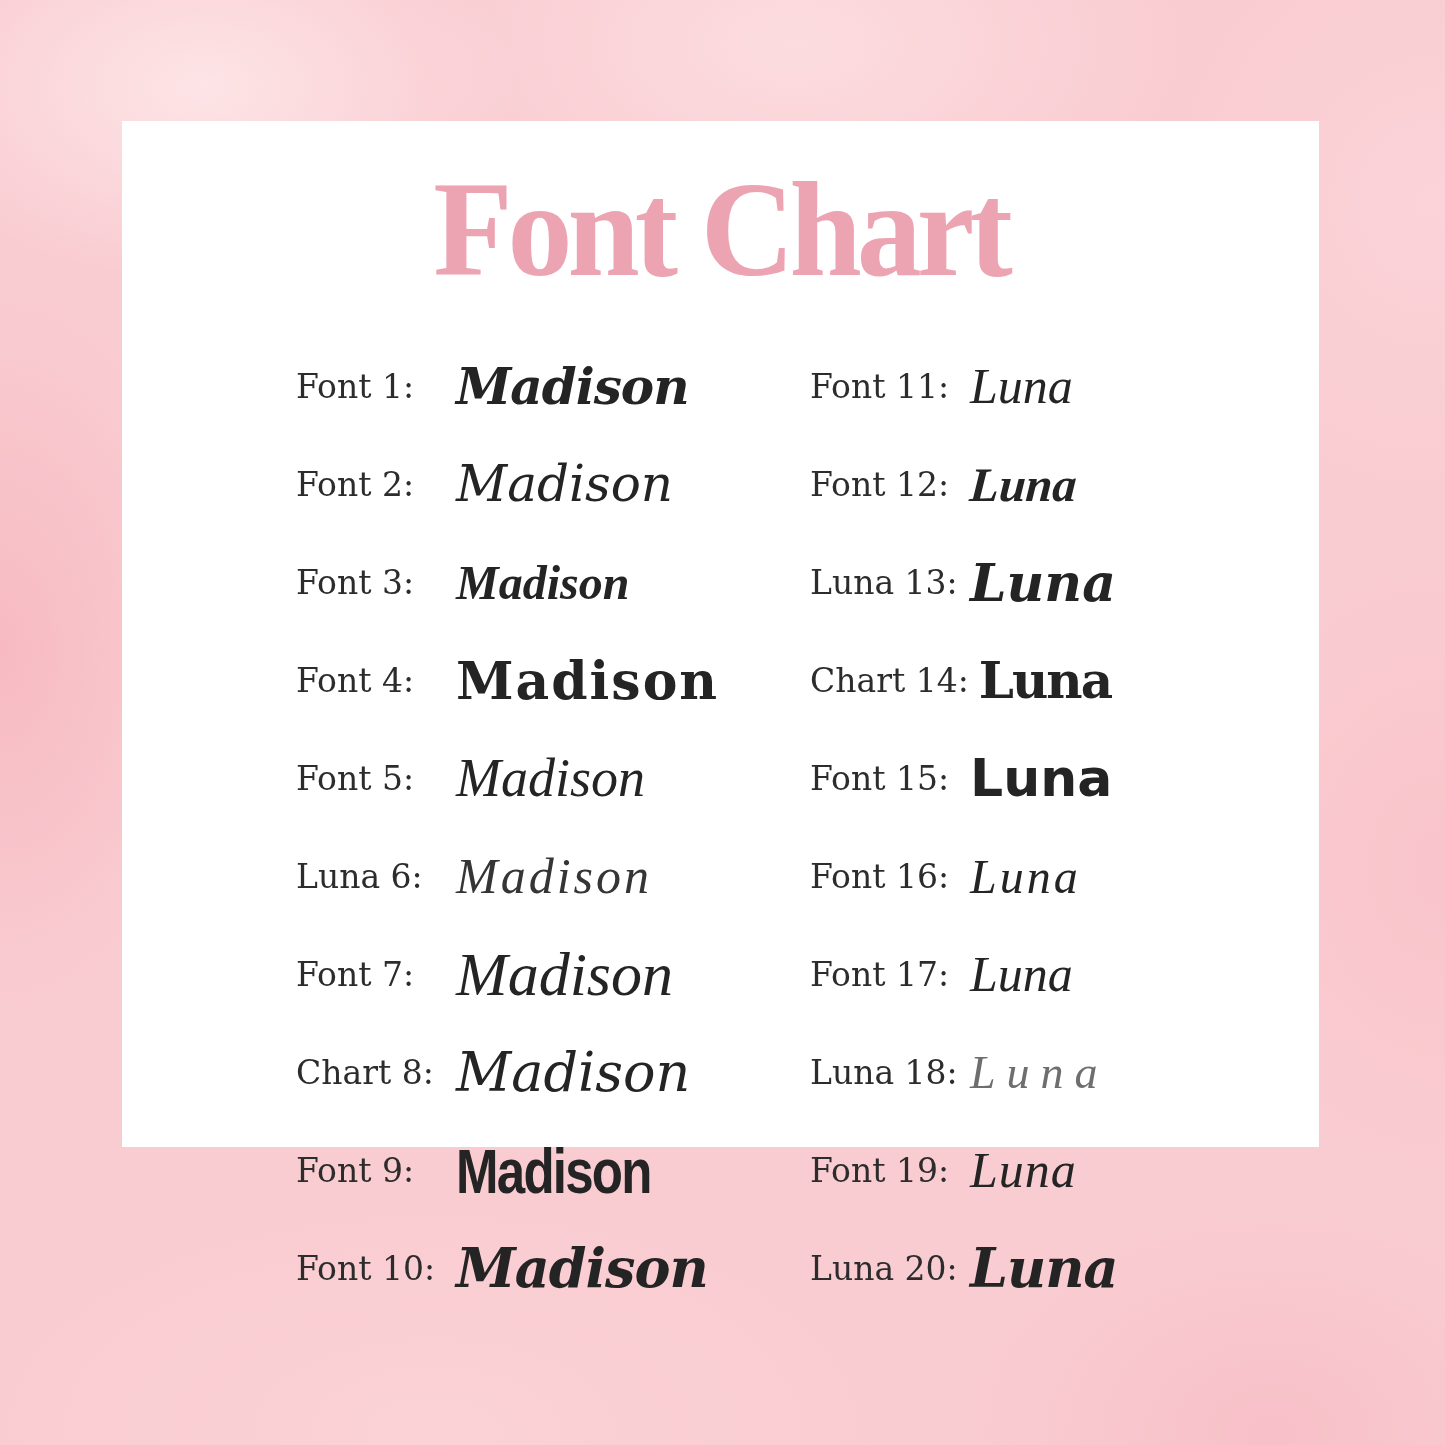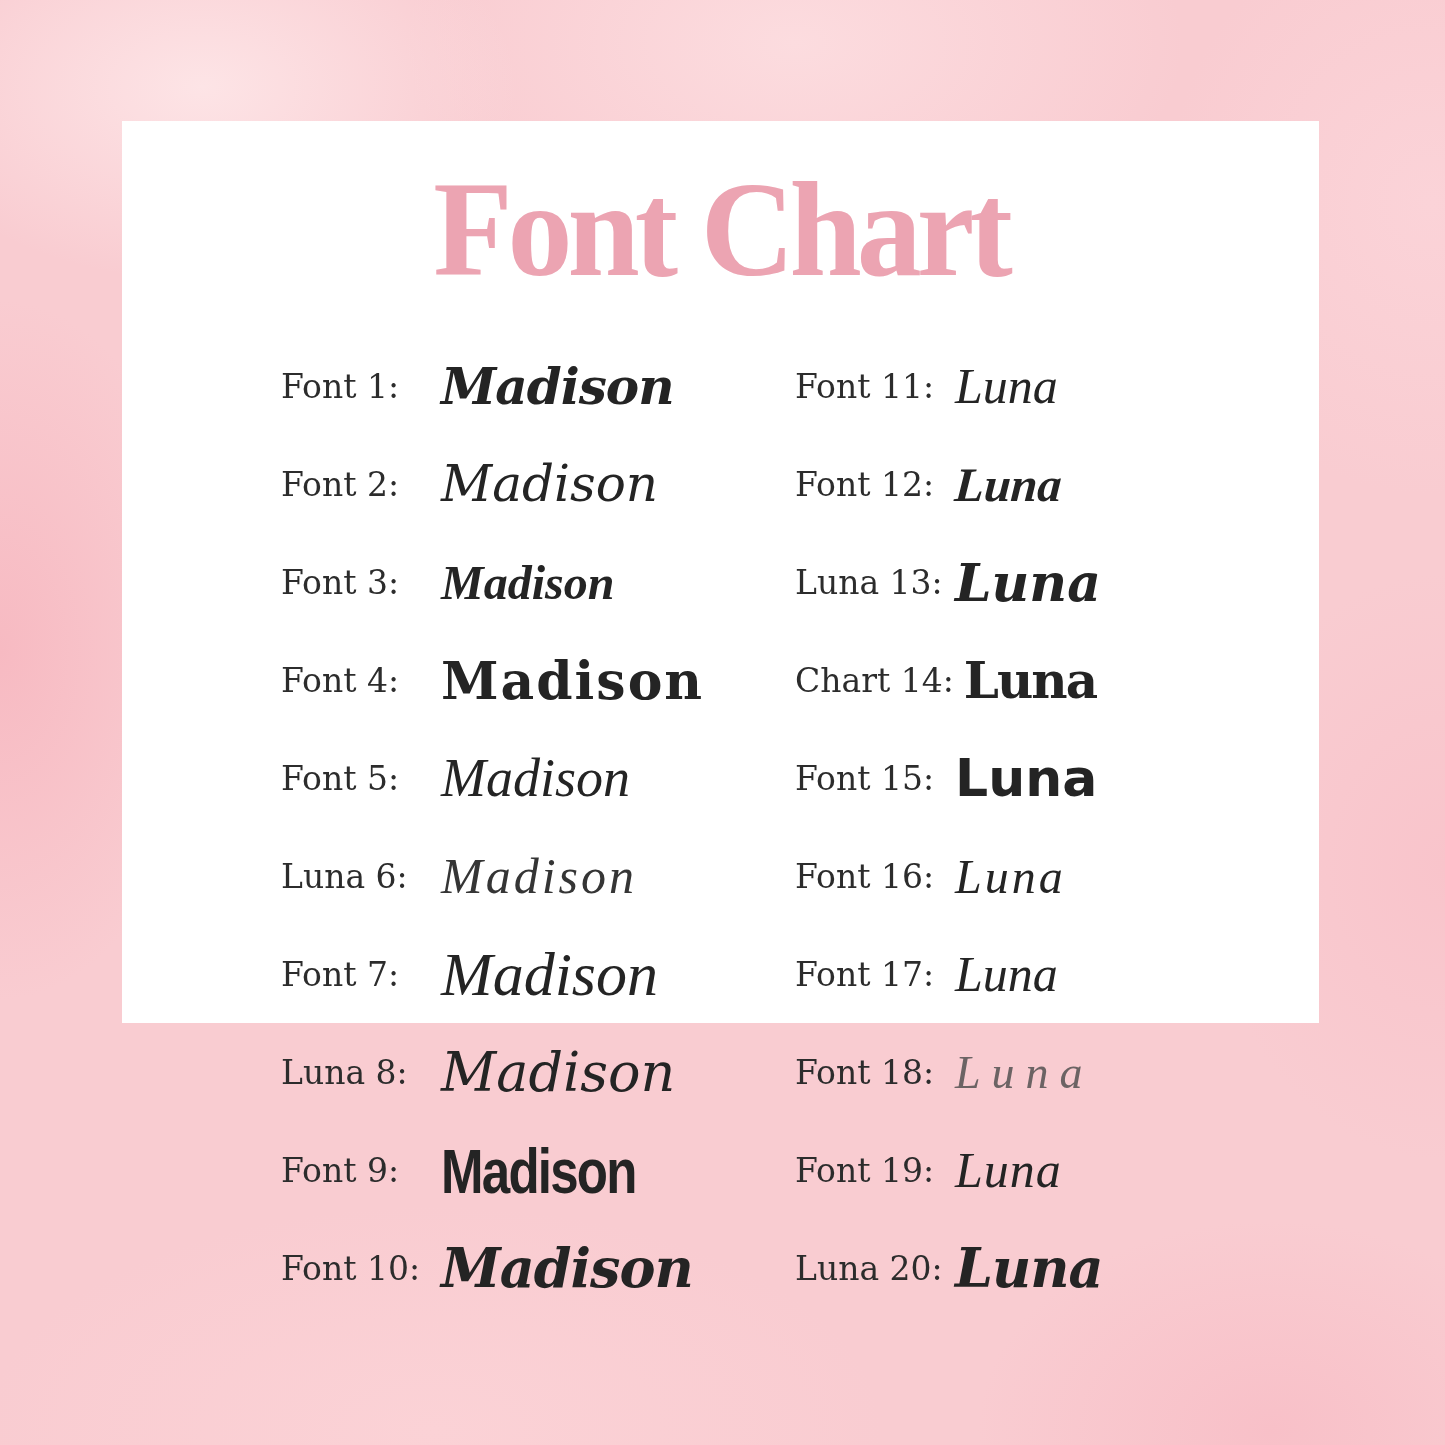--- a/index.html
+++ b/index.html
@@ -15,21 +15,21 @@
       radial-gradient(ellipse 520px 300px at 55% 3%,  #fcdcdf 0%, rgba(252,220,223,0) 75%),
       radial-gradient(ellipse 380px 420px at 99% 14%, #fbd3d8 0%, rgba(251,211,216,0) 70%),
       radial-gradient(ellipse 300px 500px at 0% 45%,  #f7bac2 0%, rgba(247,186,194,0) 70%),
       radial-gradient(ellipse 340px 420px at 100% 60%, #f9c4cb 0%, rgba(249,196,203,0) 70%),
       radial-gradient(ellipse 600px 300px at 30% 99%, #fbd2d6 0%, rgba(251,210,214,0) 75%),
       radial-gradient(ellipse 420px 300px at 88% 99%, #f8c0c8 0%, rgba(248,192,200,0) 70%);
   }
   .card {
     position: absolute;
     left: 122px; top: 121px;
-    width: 1197px; height: 902px;
+    width: 1197px; height: 1026px;
     background: #ffffff;
   }
   .title {
     position: absolute;
     top: 40px; left: 0; right: 0;
     margin: 0;
     text-align: center;
     font-family: "Liberation Serif", serif;
     font-weight: 700;
     font-size: 130px;
@@ -44,20 +44,21 @@
     display: flex;
   }
   .col { display: flex; flex-direction: column; }
   .col-left  { width: 514px; flex: 0 0 514px; }
   .col-right { flex: 1 1 auto; }
   .row {
     height: 98px;
     display: flex;
     align-items: center;
     white-space: nowrap;
+    margin-left: 15px;
   }
   .label {
     flex: 0 0 150px;
     font-family: "DejaVu Serif", serif;
     font-size: 33px;
     color: #2c2c2c;
   }
   .sample {
     margin-left: 10px;
     color: #242424;
@@ -114,21 +115,21 @@
         </div>
         <div class="row">
           <span class="label">Luna 6:</span>
           <span class="sample style-thin-monoline-script">Madison</span>
         </div>
         <div class="row">
           <span class="label">Font 7:</span>
           <span class="sample style-calligraphic-italic">Madison</span>
         </div>
         <div class="row">
-          <span class="label">Luna 8:</span>
+          <span class="label">Chart 8:</span>
           <span class="sample style-chancery-italic">Madison</span>
         </div>
         <div class="row">
           <span class="label">Font 9:</span>
           <span class="sample style-heavy-condensed-sans">Madison</span>
         </div>
         <div class="row">
           <span class="label">Font 10:</span>
           <span class="sample style-brush-script-bold">Madison</span>
         </div>
@@ -156,21 +157,21 @@
         </div>
         <div class="row">
           <span class="label">Font 16:</span>
           <span class="sample style-cursive-flourish">Luna</span>
         </div>
         <div class="row">
           <span class="label">Font 17:</span>
           <span class="sample style-casual-script">Luna</span>
         </div>
         <div class="row">
-          <span class="label">Font 18:</span>
+          <span class="label">Luna 18:</span>
           <span class="sample style-hairline-signature">Luna</span>
         </div>
         <div class="row">
           <span class="label">Font 19:</span>
           <span class="sample style-elegant-script">Luna</span>
         </div>
         <div class="row">
           <span class="label">Luna 20:</span>
           <span class="sample style-bold-script-2">Luna</span>
         </div>

